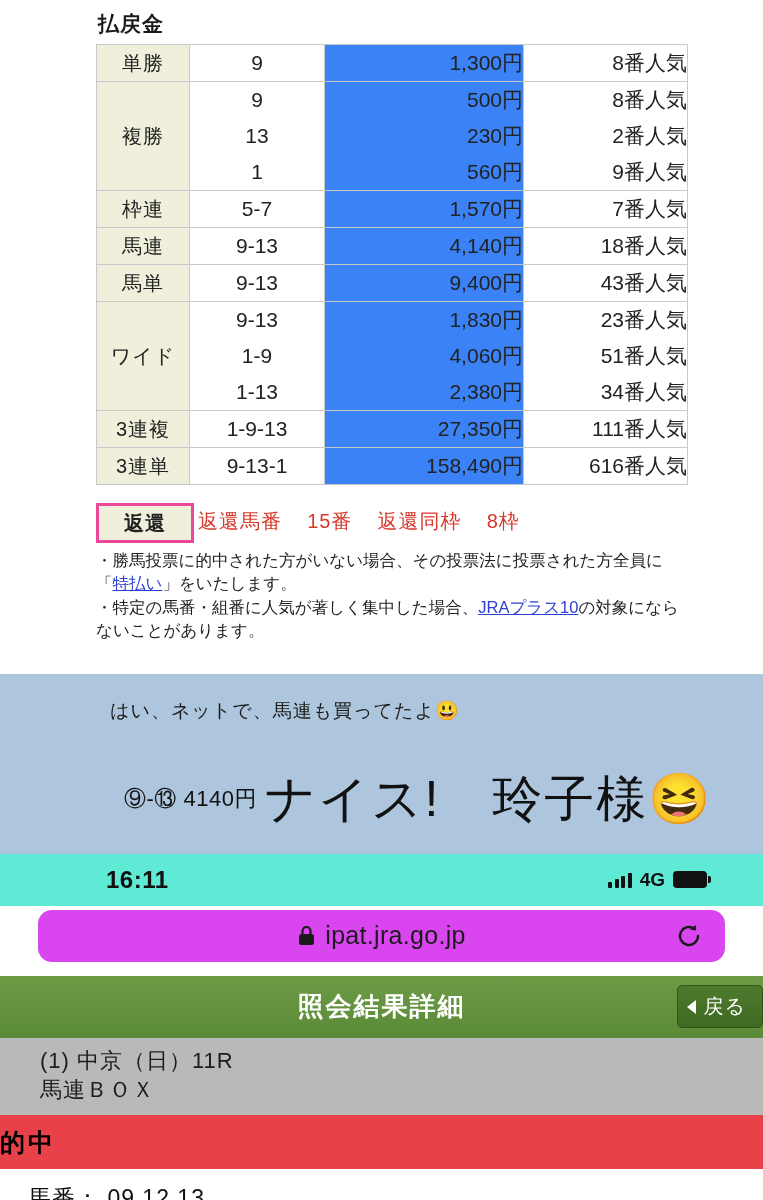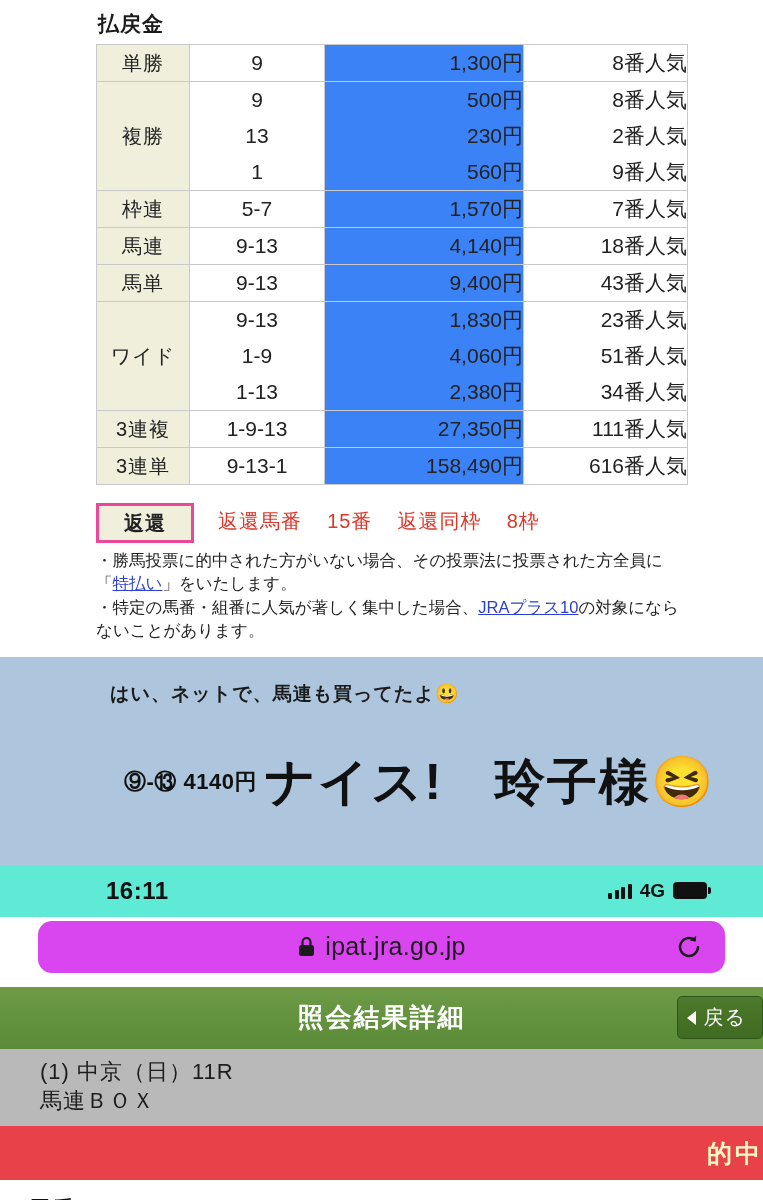--- a/index.html
+++ b/index.html
@@ -89,21 +89,21 @@
     text-align: center;
     font-size: 20px;
     line-height: 34px;
     letter-spacing: 1px;
     font-weight: bold;
   }
   .refund-text {
     color: #d8392b;
     font-size: 20px;
     line-height: 36px;
-    padding-left: 24px;
+    padding-left: 4px;
     letter-spacing: 1px;
   }
   .refund-text .gap {
     display: inline-block;
     width: 12px;
   }
 
   
   .notes {
     font-size: 16.5px;
@@ -112,26 +112,25 @@
     padding-top: 6px;
     width: 590px;
   }
   .notes a {
     color: #2b3fd0;
     text-decoration: underline;
   }
 
   
   .blue-band {
-    margin-top: 14px;
+    margin-top: 31px;
     background: #adc6dd;
-    height: 208px;
+    height: 180px;
     position: relative;
     overflow: hidden;
-    font-weight: bold;
   }
   .blue-line1 {
     position: absolute;
     left: 110px;
     top: 24px;
     font-size: 19px;
     color: #1b1b1b;
     letter-spacing: 1px;
   }
   .blue-line2 {
@@ -294,22 +293,22 @@
     padding: 8px 0 10px 40px;
     color: #1c1c1c;
     font-size: 22px;
     line-height: 1.35;
     letter-spacing: 1px;
   }
   .red-bar {
     background: #e8414a;
     height: 54px;
     line-height: 54px;
-    text-align: right;
-    color: #fef9c3;
+    text-align: left;
+    color: #000000;
     font-size: 25px;
     font-weight: bold;
     letter-spacing: 3px;
   }
   .horse-nums {
     background: #ffffff;
     padding: 14px 0 8px 28px;
     font-size: 23px;
     color: #111;
     letter-spacing: 1px;

